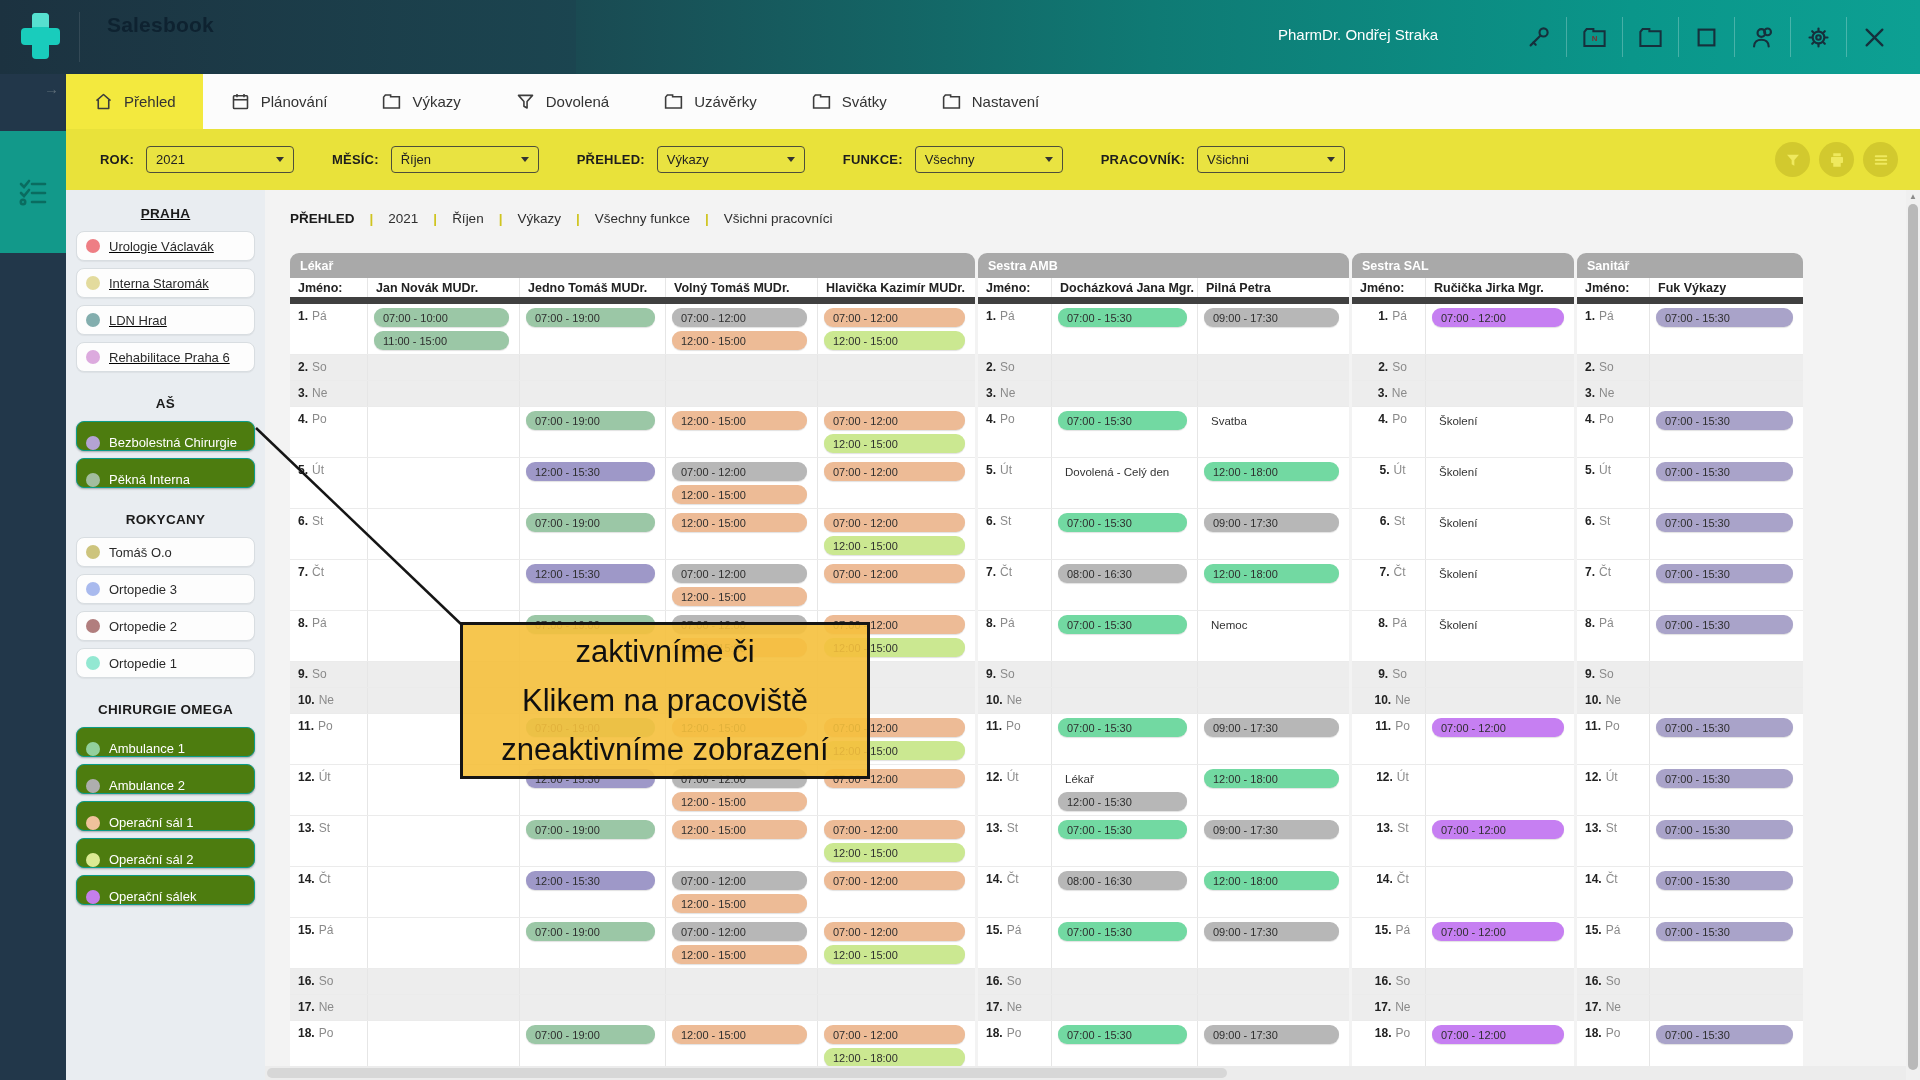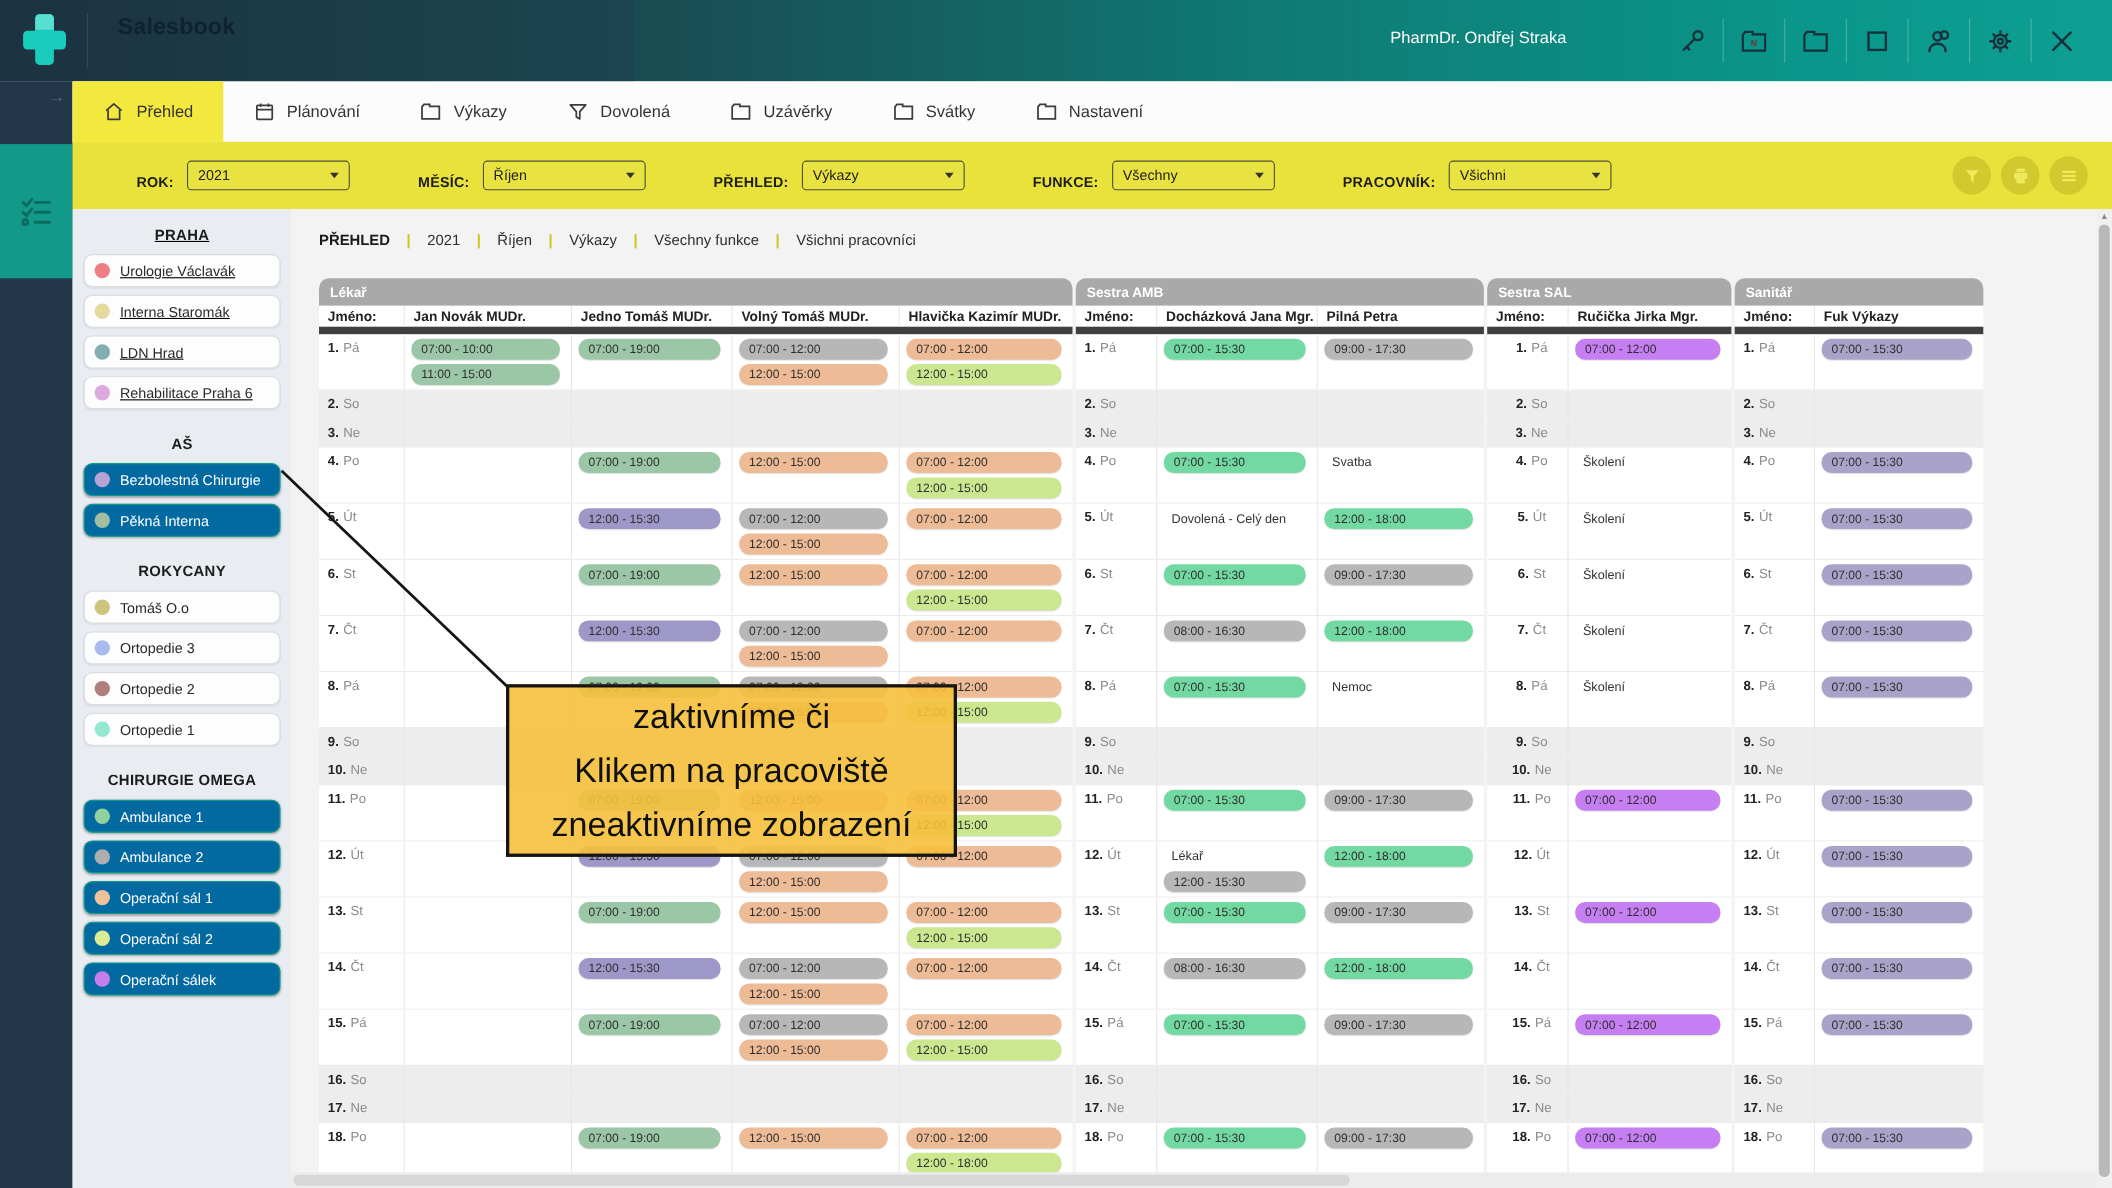--- a/index.html
+++ b/index.html
@@ -9,21 +9,21 @@
   
   .topbar{position:absolute;left:0;top:0;width:1920px;height:74px;
     background:linear-gradient(90deg,#1c3240 0%,#1b4550 30%,#11707000 0%),
                linear-gradient(90deg,#1c3240 0%,#1a4a52 30%,#0f7a74 60%,#0a968a 85%,#0da093 100%);}
   .logo{position:absolute;left:21px;top:13px;width:40px;height:46px;}
   .logo .v{position:absolute;left:11px;top:0;width:17px;height:46px;background:#19ccbc;border-radius:4px;}
   .logo .h{position:absolute;left:0;top:15px;width:39px;height:17px;background:#19ccbc;border-radius:4px;}
   .logo .t{position:absolute;left:11px;top:0;width:17px;height:14px;background:#57e0d0;border-radius:4px 4px 0 0;}
   .app-title{position:absolute;left:107px;top:13px;font-size:21px;font-weight:bold;color:#0e2230;letter-spacing:.2px;}
   .topbar-divider{position:absolute;left:79px;top:12px;width:1px;height:50px;background:rgba(255,255,255,.10);}
-  .user-name{position:absolute;right:496px;top:26px;font-size:15px;color:#fff;}
+  .user-name{position:absolute;right:482px;top:26px;font-size:15px;color:#fff;}
   .tb-icons{position:absolute;right:18px;top:0;height:74px;display:flex;align-items:center;}
   .tb-icon{width:56px;height:40px;display:flex;align-items:center;justify-content:center;
     color:#16303c;border-left:1px solid rgba(255,255,255,.25);cursor:pointer;}
   .tb-icon:first-child{border-left:none;}
   .tb-icon svg{width:27px;height:27px;}
 
   
   .rail{position:absolute;left:0;top:74px;width:66px;height:1006px;background:#22374a;}
   .rail-active{position:absolute;left:0;top:57px;width:66px;height:122px;background:#12998a;
     display:flex;align-items:center;justify-content:center;color:#0a6c60;}
@@ -34,42 +34,42 @@
     display:flex;align-items:stretch;box-shadow:0 1px 2px rgba(0,0,0,.08);}
   .collapse-arrow{position:absolute;left:44px;top:80px;color:#5d6d78;font-size:15px;z-index:3;}
   .tab{display:flex;align-items:center;gap:10px;padding:0 27px;font-size:15px;color:#333;cursor:pointer;}
   .tab .tab-ic{color:#3c3c3c;display:flex;}
   .tab .tab-ic svg{width:21px;height:21px;}
   .tab.active{background:#f3e93e;}
 
   
   .filterbar{position:absolute;left:66px;top:129px;width:1854px;height:61px;background:#e9e23a;
     display:flex;align-items:center;padding-left:34px;}
-  .fgroup{display:flex;align-items:flex-end;margin-right:38px;margin-left:24px;}
+  .fgroup{display:flex;align-items:center;margin-right:38px;}
   .flabel{font-size:13px;font-weight:bold;color:#1d1d1d;margin-right:12px;letter-spacing:.2px;}
   .fselect{width:148px;height:27px;border:1px solid #4e4e3a;border-radius:4px;
     display:flex;align-items:center;justify-content:space-between;padding:0 9px;
     font-size:13px;color:#222;cursor:pointer;background:rgba(255,255,255,.04);}
   .fselect .caret{width:0;height:0;border-left:4px solid transparent;border-right:4px solid transparent;
     border-top:5px solid #333;}
   .f-actions{position:absolute;right:22px;top:13px;display:flex;gap:9px;}
   .fbtn{width:35px;height:35px;border-radius:50%;background:#d2c92e;display:flex;align-items:center;
     justify-content:center;color:#efe95e;cursor:pointer;}
   .fbtn svg{width:18px;height:18px;}
 
   
   .wp-panel{position:absolute;left:66px;top:190px;width:199px;height:890px;background:#e9edf1;overflow:hidden;}
   .wp-group{margin-top:24px;}
   .wp-group:first-child{margin-top:16px;text-decoration:underline;}
   .wp-title{text-align:center;font-size:13.5px;font-weight:bold;color:#1b1b1b;margin-bottom:10px;letter-spacing:.3px;}
   .wp-item{height:30px;margin:0 10px 7px 10px;background:#fdfdfd;border:1px solid #d8dde1;border-radius:8px;
     display:flex;align-items:center;padding-left:9px;font-size:13px;color:#2a2a2a;cursor:pointer;
     box-shadow:0 1px 1px rgba(0,0,0,.05);}
   .wp-item .dot{width:14px;height:14px;border-radius:50%;margin-right:9px;flex:0 0 14px;}
-  .wp-item.active{background:#0369a1;border-color:#0c9c87;color:#fff;box-shadow:0 1px 2px rgba(0,0,0,.3);}
+  .wp-item.active{background:#4d7c0f;border-color:#0c9c87;color:#fff;box-shadow:0 1px 2px rgba(0,0,0,.3);align-items:flex-end;}
 
   
   .content{position:absolute;left:265px;top:190px;width:1641px;height:876px;background:#f3f3f3;overflow:hidden;}
   .breadcrumb{position:absolute;left:25px;top:21px;display:flex;align-items:center;font-size:13.5px;color:#2e2e2e;}
   .breadcrumb .bc-item.first{font-weight:bold;color:#1a1a1a;}
   .breadcrumb .sep{color:#cfc41f;margin:0 15px;font-weight:bold;}
 
   .sched{position:absolute;left:25px;top:63px;display:flex;gap:3px;align-items:flex-start;}
   .section .group-bar{height:25px;background:#a9a9a9;border-radius:9px 9px 0 0;color:#fff;
     font-size:12.5px;font-weight:bold;display:flex;align-items:center;padding-left:10px;}

